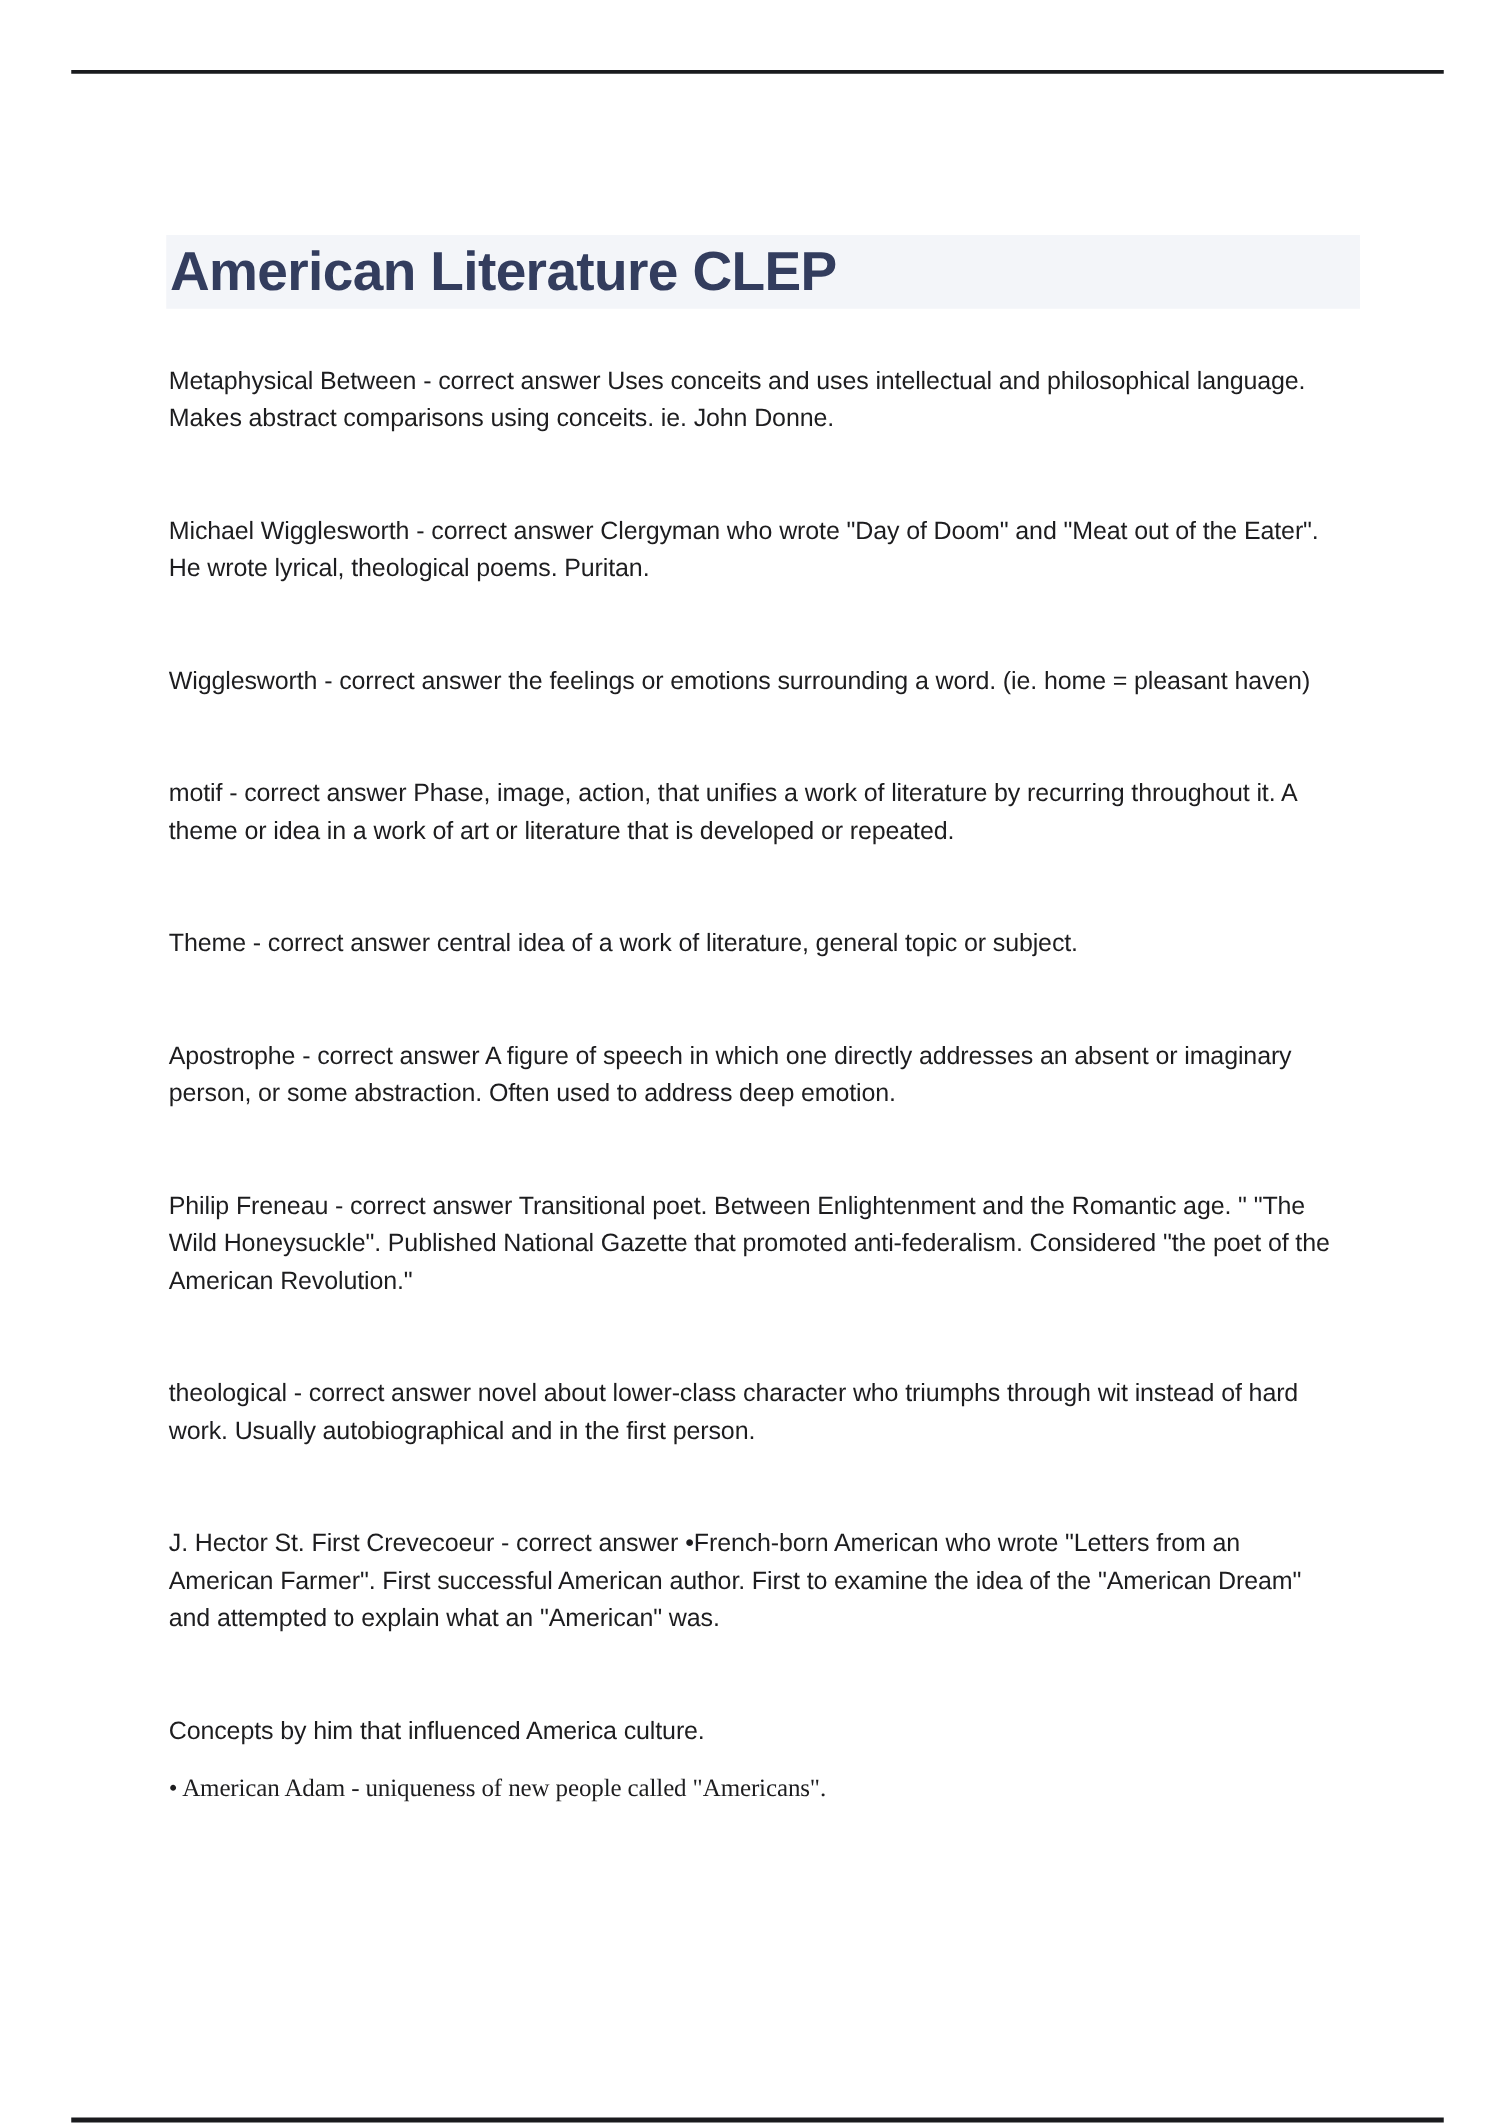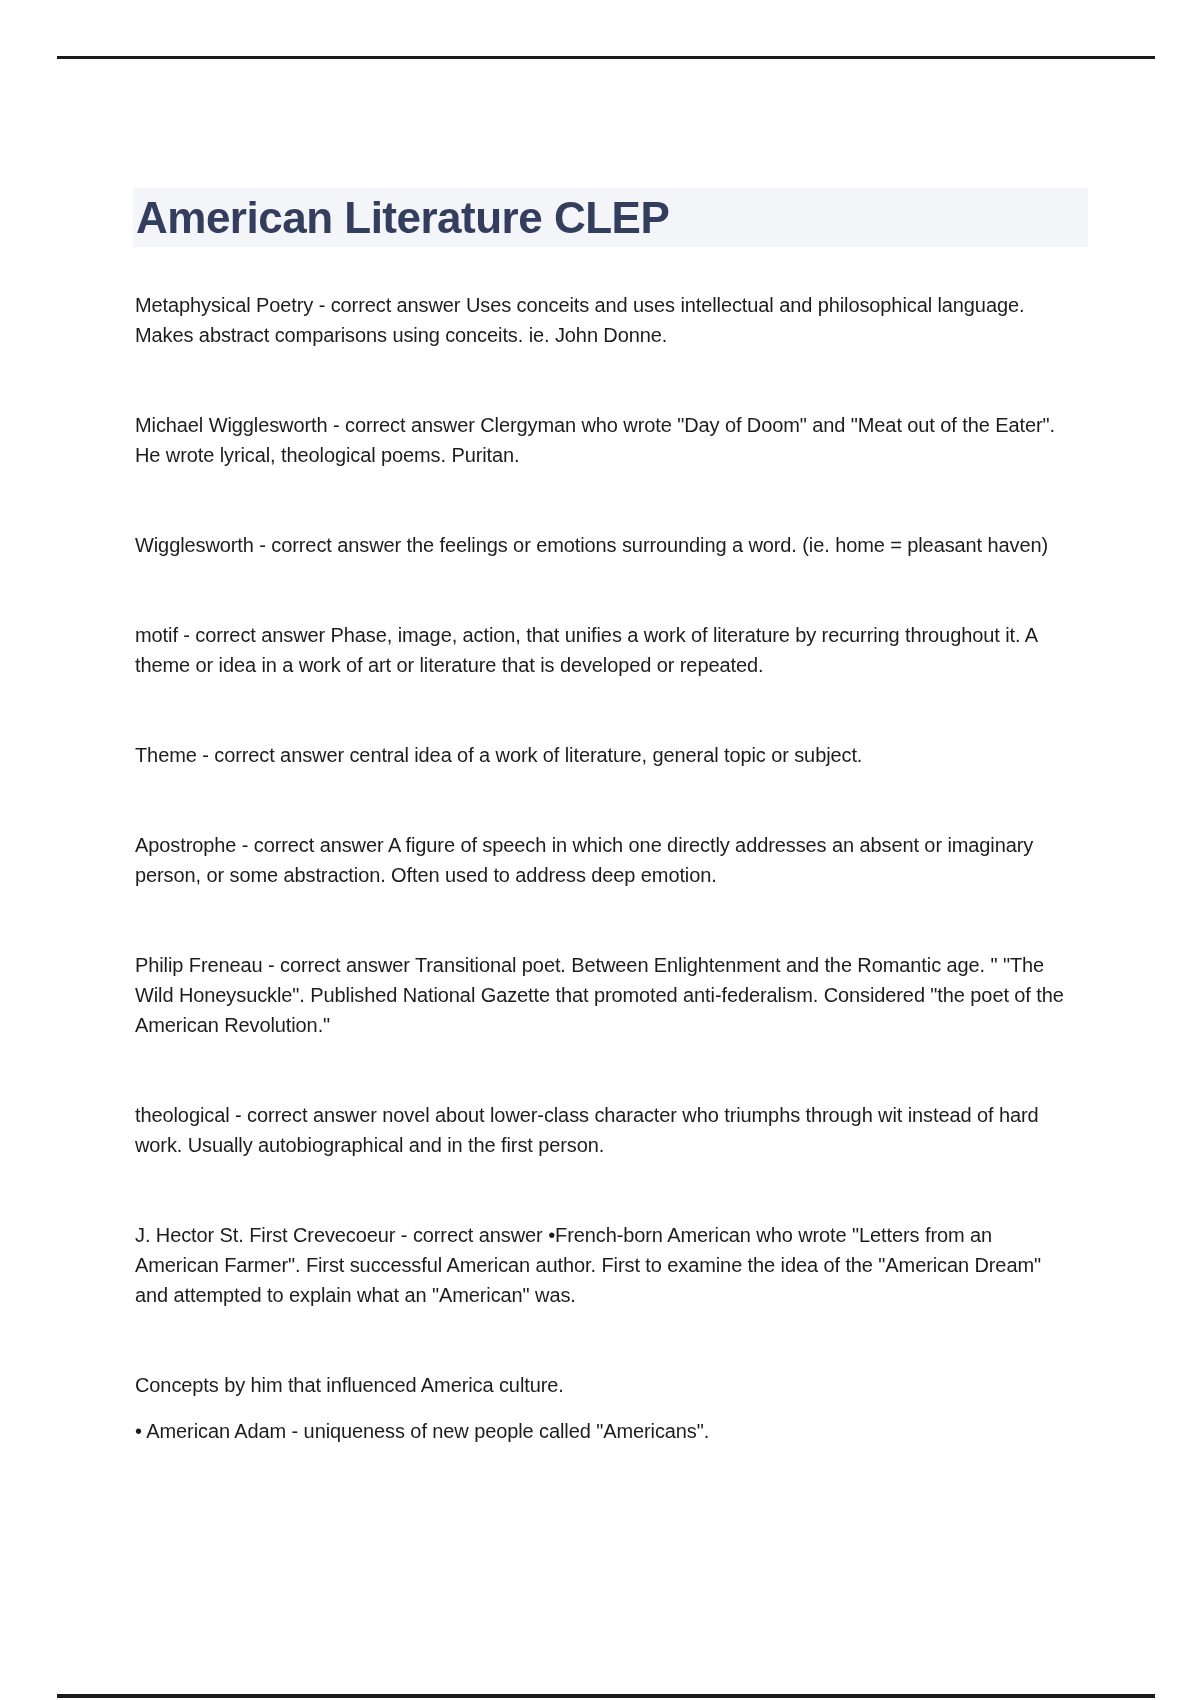--- a/index.html
+++ b/index.html
@@ -48,37 +48,37 @@
     left: 135px;
     top: 290px;
     width: 932px;
     font-size: 20px;
     line-height: 30px;
     color: #1d1d1f;
     letter-spacing: -0.1px;
   }
   .entry { margin: 0 0 60px 0; }
   .entry-note { margin-bottom: 16px; }
-  .entry-bullet { margin-bottom: 12px; }
+  .entry-bullet { margin-bottom: 12px; font-family: Liberation Serif, serif; }
   .term, .marker, .definition, .sep, .note-text, .bullet-text, .bullet-char {
     color: #1d1d1f;
   }
 </style>
 </head>
 <body>
 
 <div class="page">
   <div class="rule rule-top" style="background: rgb(26, 27, 30);"></div>
 
   <div class="title-bar" style="background: rgb(243, 245, 249);">
     <h1 style="color: rgb(51, 61, 94);">American Literature CLEP</h1>
   </div>
 
   <div class="content" id="entries">
-  <p class="entry entry-qa"><span class="term">Metaphysical Poetry</span><span class="sep"> - </span> <span class="marker">correct answer</span> <span class="definition">Uses conceits and uses intellectual and philosophical language. Makes abstract comparisons using conceits. ie. John Donne.</span></p>
+  <p class="entry entry-qa"><span class="term">Metaphysical Between</span><span class="sep"> - </span> <span class="marker">correct answer</span> <span class="definition">Uses conceits and uses intellectual and philosophical language. Makes abstract comparisons using conceits. ie. John Donne.</span></p>
 
   <p class="entry entry-qa"><span class="term">Michael Wigglesworth</span><span class="sep"> - </span> <span class="marker">correct answer</span> <span class="definition">Clergyman who wrote "Day of Doom" and "Meat out of the Eater". He wrote lyrical, theological poems. Puritan.</span></p>
 
   <p class="entry entry-qa"><span class="term">Wigglesworth</span><span class="sep"> - </span> <span class="marker">correct answer</span> <span class="definition">the feelings or emotions surrounding a word. (ie. home = pleasant haven)</span></p>
 
   <p class="entry entry-qa"><span class="term">motif</span><span class="sep"> - </span> <span class="marker">correct answer</span> <span class="definition">Phase, image, action, that unifies a work of literature by recurring throughout it. A theme or idea in a work of art or literature that is developed or repeated.</span></p>
 
   <p class="entry entry-qa"><span class="term">Theme</span><span class="sep"> - </span> <span class="marker">correct answer</span> <span class="definition">central idea of a work of literature, general topic or subject.</span></p>
 
   <p class="entry entry-qa"><span class="term">Apostrophe</span><span class="sep"> - </span> <span class="marker">correct answer</span> <span class="definition">A figure of speech in which one directly addresses an absent or imaginary person, or some abstraction. Often used to address deep emotion.</span></p>

